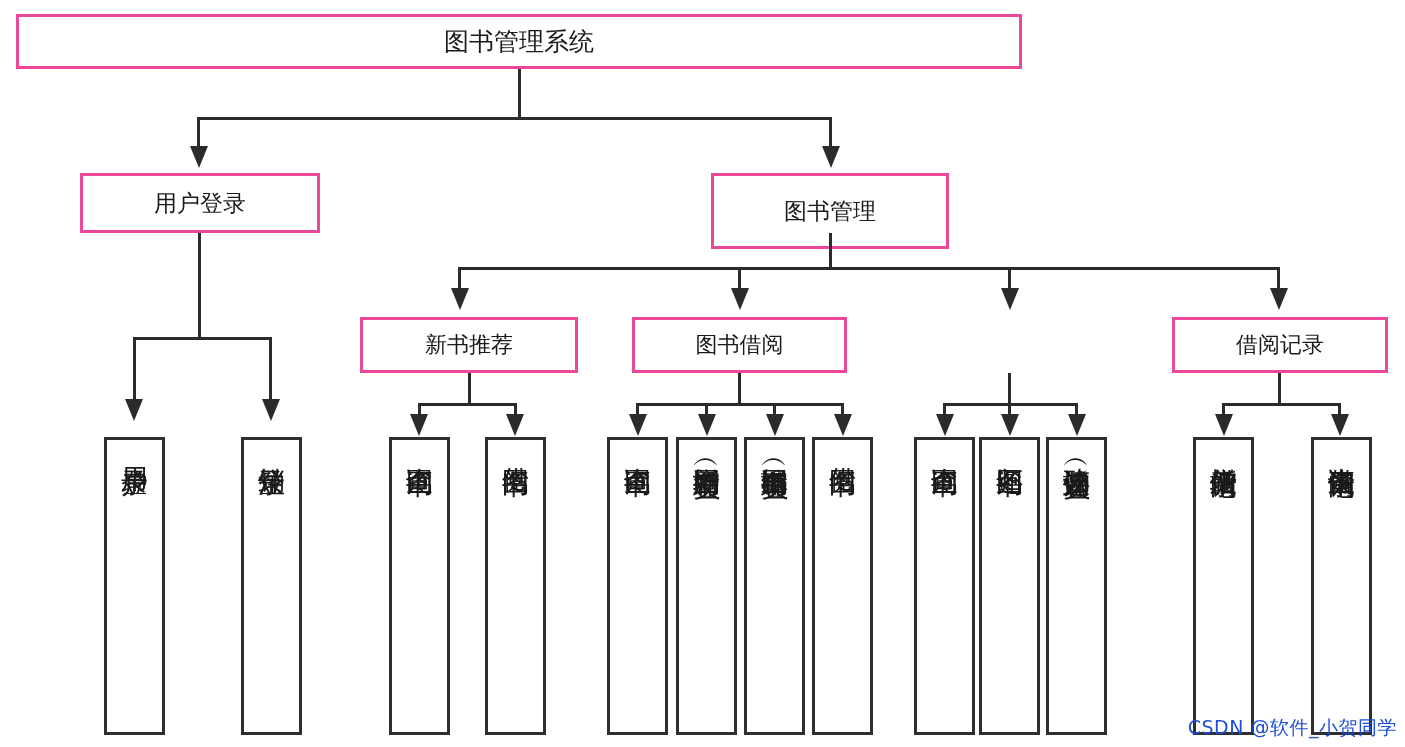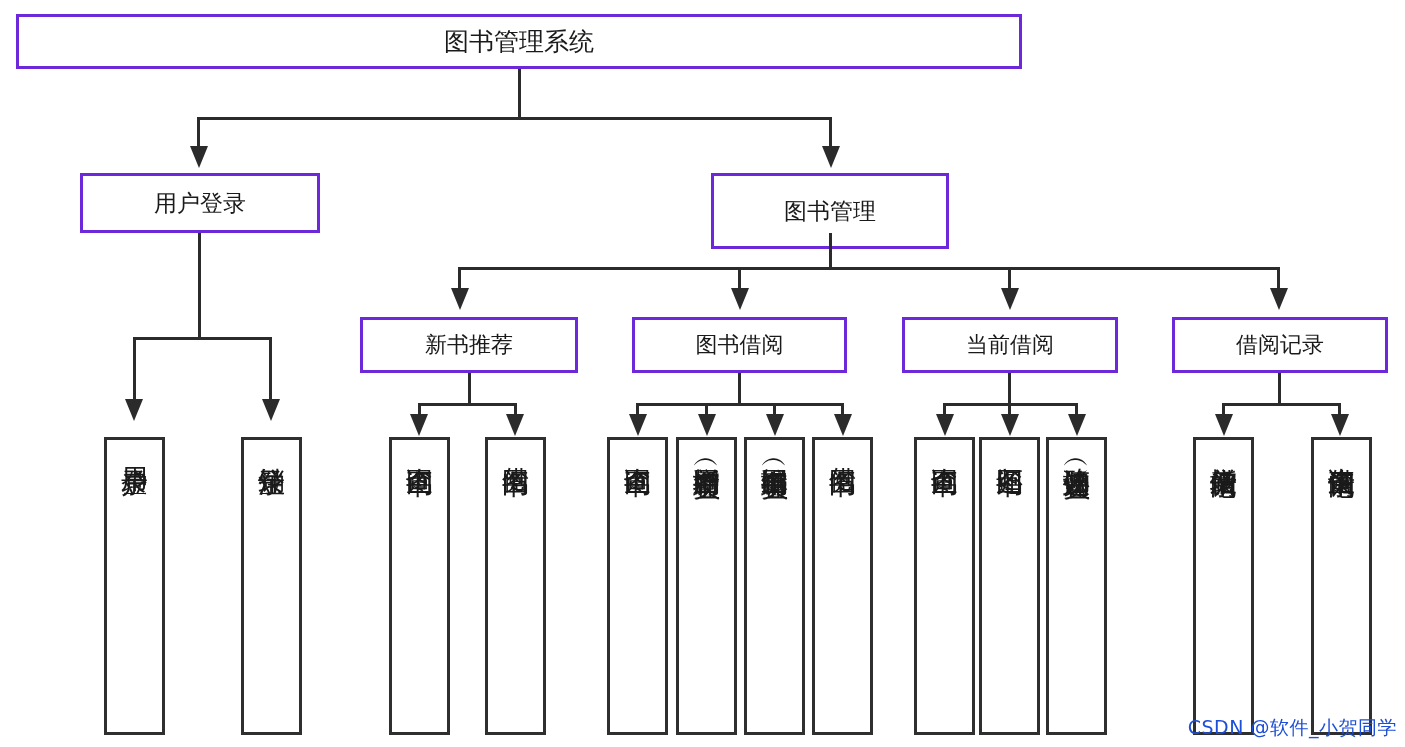--- a/index.html
+++ b/index.html
@@ -20,21 +20,21 @@
     position:absolute;width:0;height:0;
     border-left:9px solid transparent;
     border-right:9px solid transparent;
     border-top:22px solid #2b2b2b;
   }
 
   
   .box{
     position:absolute;
     background:#ffffff;
-    border:3px solid #6d28d9;
+    border:3px solid #ec4899;
     box-sizing:border-box;
     display:flex;
     align-items:center;
     justify-content:center;
     color:#1a1a1a;
   }
   .box.level0{font-size:25px;}
   .box.level1{font-size:23px;}
   .box.level2{font-size:22px;}
 
@@ -118,23 +118,20 @@
 
   <div class="ln v" style="left:1277px;top:267px;width:3px;height:22px;"></div>
   <div class="arrow" style="left:1270px;top:288px;"></div>
 
   <div class="box level2" style="left:360px;top:317px;width:218px;height:56px;">
     <span>新书推荐</span>
   </div>
   <div class="box level2" style="left:632px;top:317px;width:215px;height:56px;">
     <span>图书借阅</span>
   </div>
-  <div class="box level2" style="left:902px;top:317px;width:216px;height:56px;">
-    <span>当前借阅</span>
-  </div>
   <div class="box level2" style="left:1172px;top:317px;width:216px;height:56px;">
     <span>借阅记录</span>
   </div>
 
   <div class="ln v" style="left:468px;top:373px;width:3px;height:32px;"></div>
   <div class="ln h" style="left:418px;top:403px;width:99px;height:3px;"></div>
   <div class="ln v" style="left:418px;top:403px;width:3px;height:12px;"></div>
   <div class="arrow" style="left:410px;top:414px;"></div>
   <div class="ln v" style="left:514px;top:403px;width:3px;height:12px;"></div>
   <div class="arrow" style="left:506px;top:414px;"></div>

